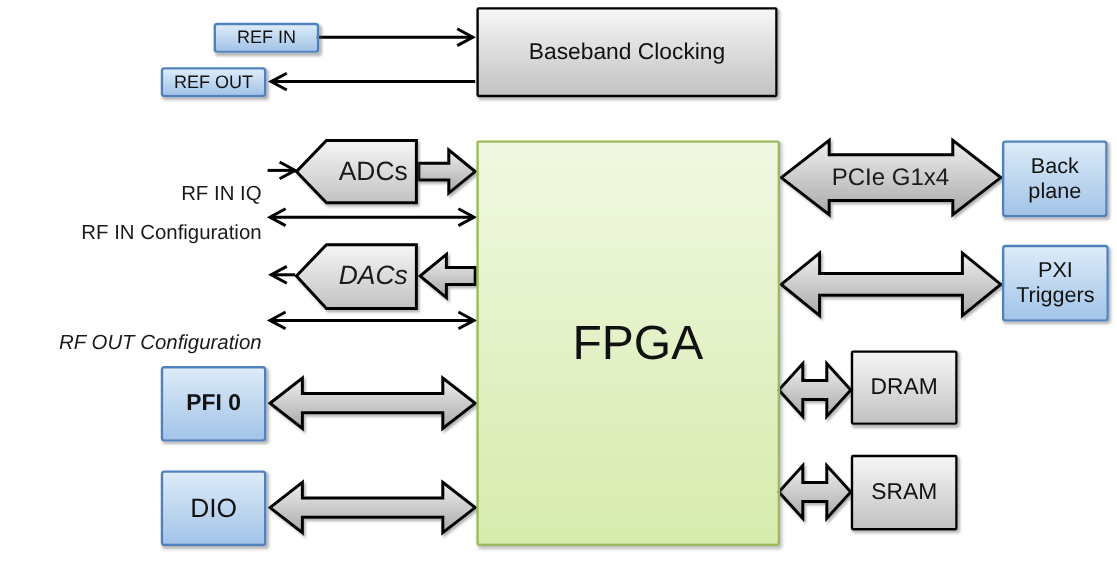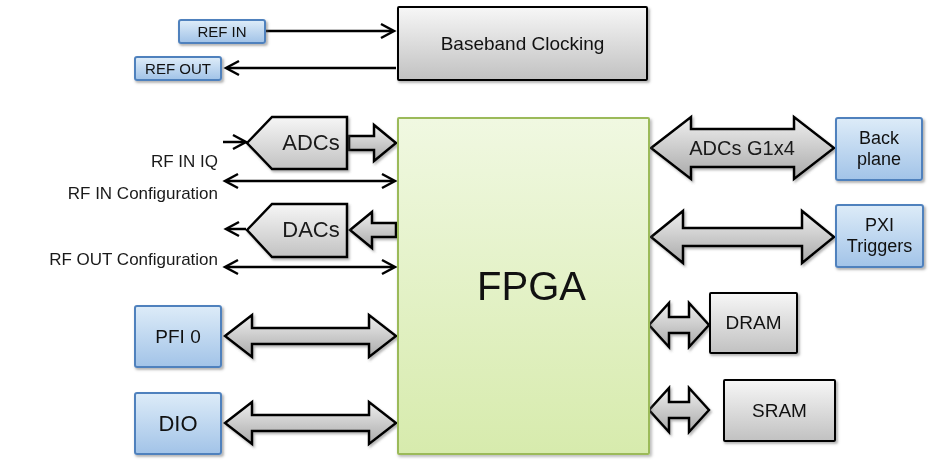--- a/index.html
+++ b/index.html
@@ -44,32 +44,32 @@
   }
 
   
   #ref-in   { left:134px; top:19px;  width:88px;  height:25px; font-size:15px;margin-left:44px; }
   #ref-out  { left:134px; top:56px;  width:88px;  height:25px; font-size:15px; }
   #baseband { left:397px; top:6px;   width:251px; height:75px; font-size:19px; }
   #fpga     { left:397px; top:117px; width:253px; height:338px; font-size:40px; }
   #backplane{ left:835px; top:117px; width:88px;  height:64px; font-size:18px; line-height:21px; padding:17px 6px; }
   #pxi      { left:835px; top:204px; width:89px;  height:64px; font-size:18px; line-height:21px; padding:0 24px; }
   #dram     { left:709px; top:292px; width:89px;  height:62px; font-size:19px; }
-  #sram     { left:709px; top:379px; width:113px;  height:63px; font-size:19px;margin-left:14px; }
-  #pfi0     { left:134px; top:305px; width:88px;  height:63px; font-size:19px; }
+  #sram     { left:709px; top:379px; width:89px;  height:63px; font-size:19px; }
+  #pfi0     { left:134px; top:305px; width:88px;  height:63px; font-size:19px;font-weight:bold; }
   #dio      { left:134px; top:392px; width:88px;  height:63px; font-size:22px; }
 
   #lbl-adcs { left:266px; top:131px; width:90px; font-size:22px; line-height:24px; }
-  #lbl-dacs { left:266px; top:218px; width:90px; font-size:22px; line-height:24px; }
+  #lbl-dacs { left:266px; top:218px; width:90px; font-size:22px; line-height:24px;font-style:italic; }
   #lbl-pcie { left:666px; top:136px; width:152px; font-size:20px; line-height:24px; }
 
   #lbl-rf-in-iq       { top:132px;margin-top:20px; }
   #lbl-rf-in-config   { top:184px; }
   #lbl-rf-out-iq      { top:220px; }
-  #lbl-rf-out-config  { top:250px; }
+  #lbl-rf-out-config  { top:276px;font-style:italic; }
 
   #backplane .wrap, #pxi .wrap { white-space:normal; }
 </style>
 </head>
 <body>
 
 <div id="canvas">
 
   <svg id="wires" viewBox="0 0 931 468">
     <defs>
@@ -160,19 +160,19 @@
   </div>
   <div class="box box-blue" id="pfi0">
     <span>PFI 0</span>
   </div>
   <div class="box box-blue" id="dio">
     <span>DIO</span>
   </div>
 
   <div class="shape-label" id="lbl-adcs">ADCs</div>
   <div class="shape-label" id="lbl-dacs">DACs</div>
-  <div class="shape-label" id="lbl-pcie">ADCs G1x4</div>
+  <div class="shape-label" id="lbl-pcie">PCIe G1x4</div>
 
   <div class="sig-label" id="lbl-rf-in-iq">RF IN IQ</div>
   <div class="sig-label" id="lbl-rf-in-config">RF IN Configuration</div>
   <div class="sig-label" id="lbl-rf-out-config">RF OUT Configuration</div>
 
 </div>
 
 </body></html>

